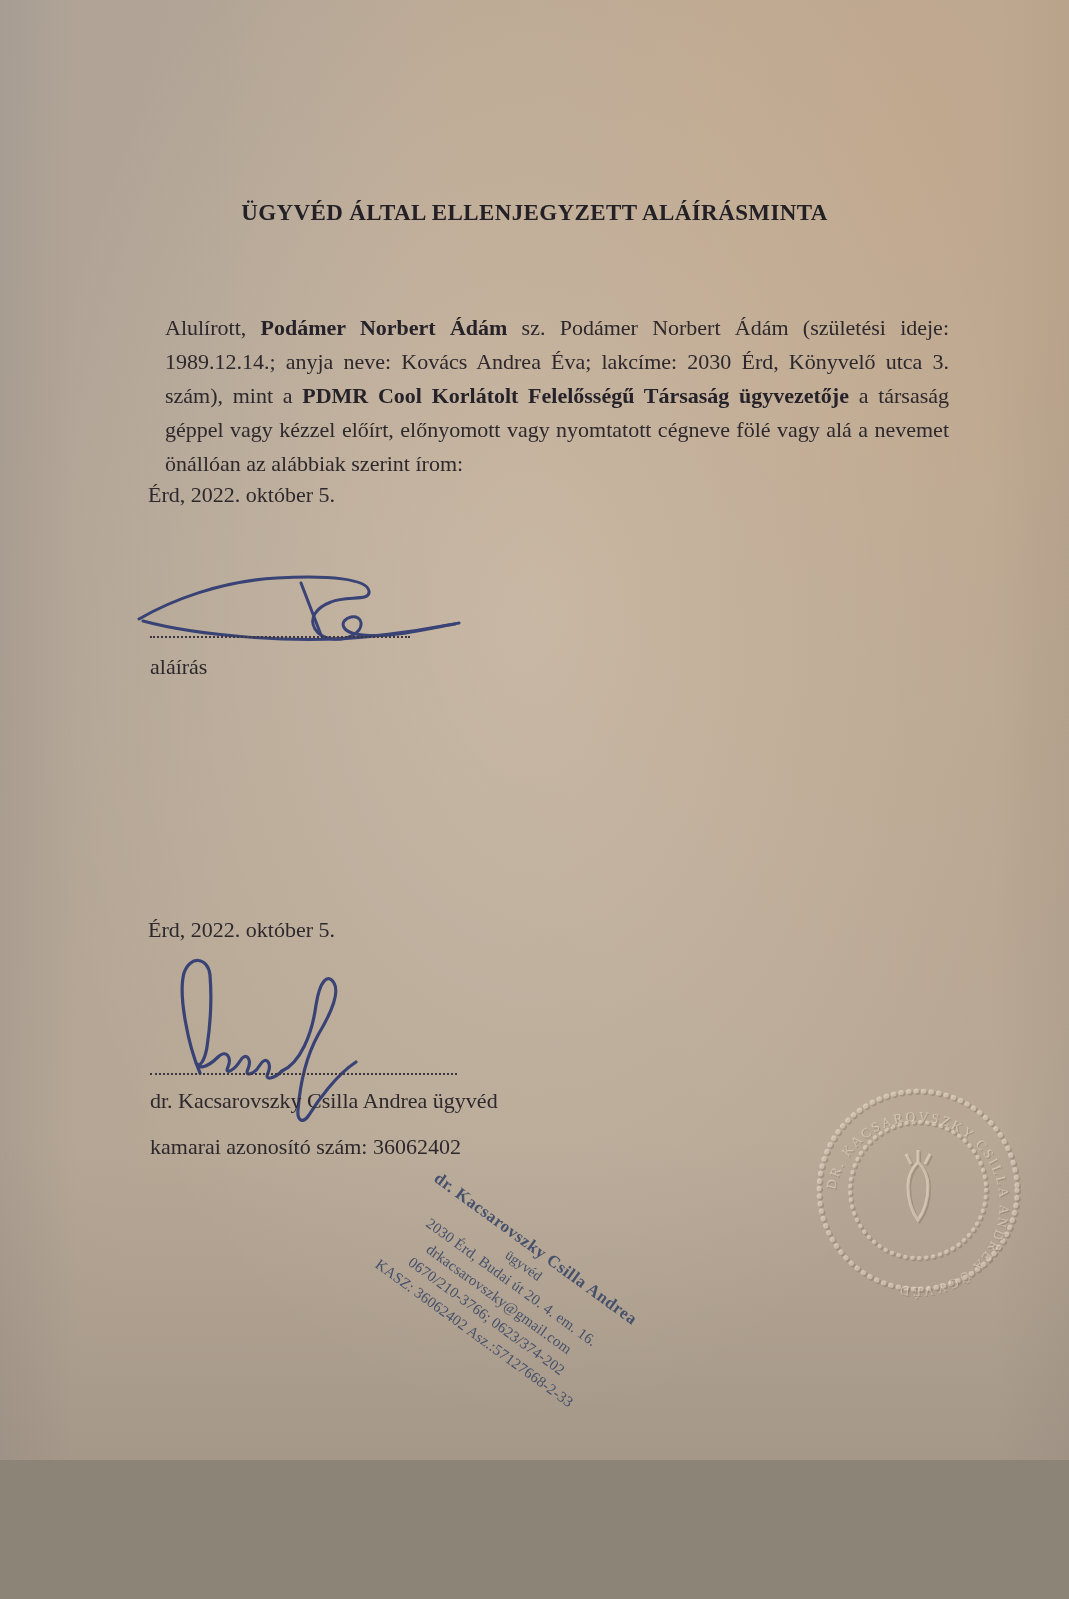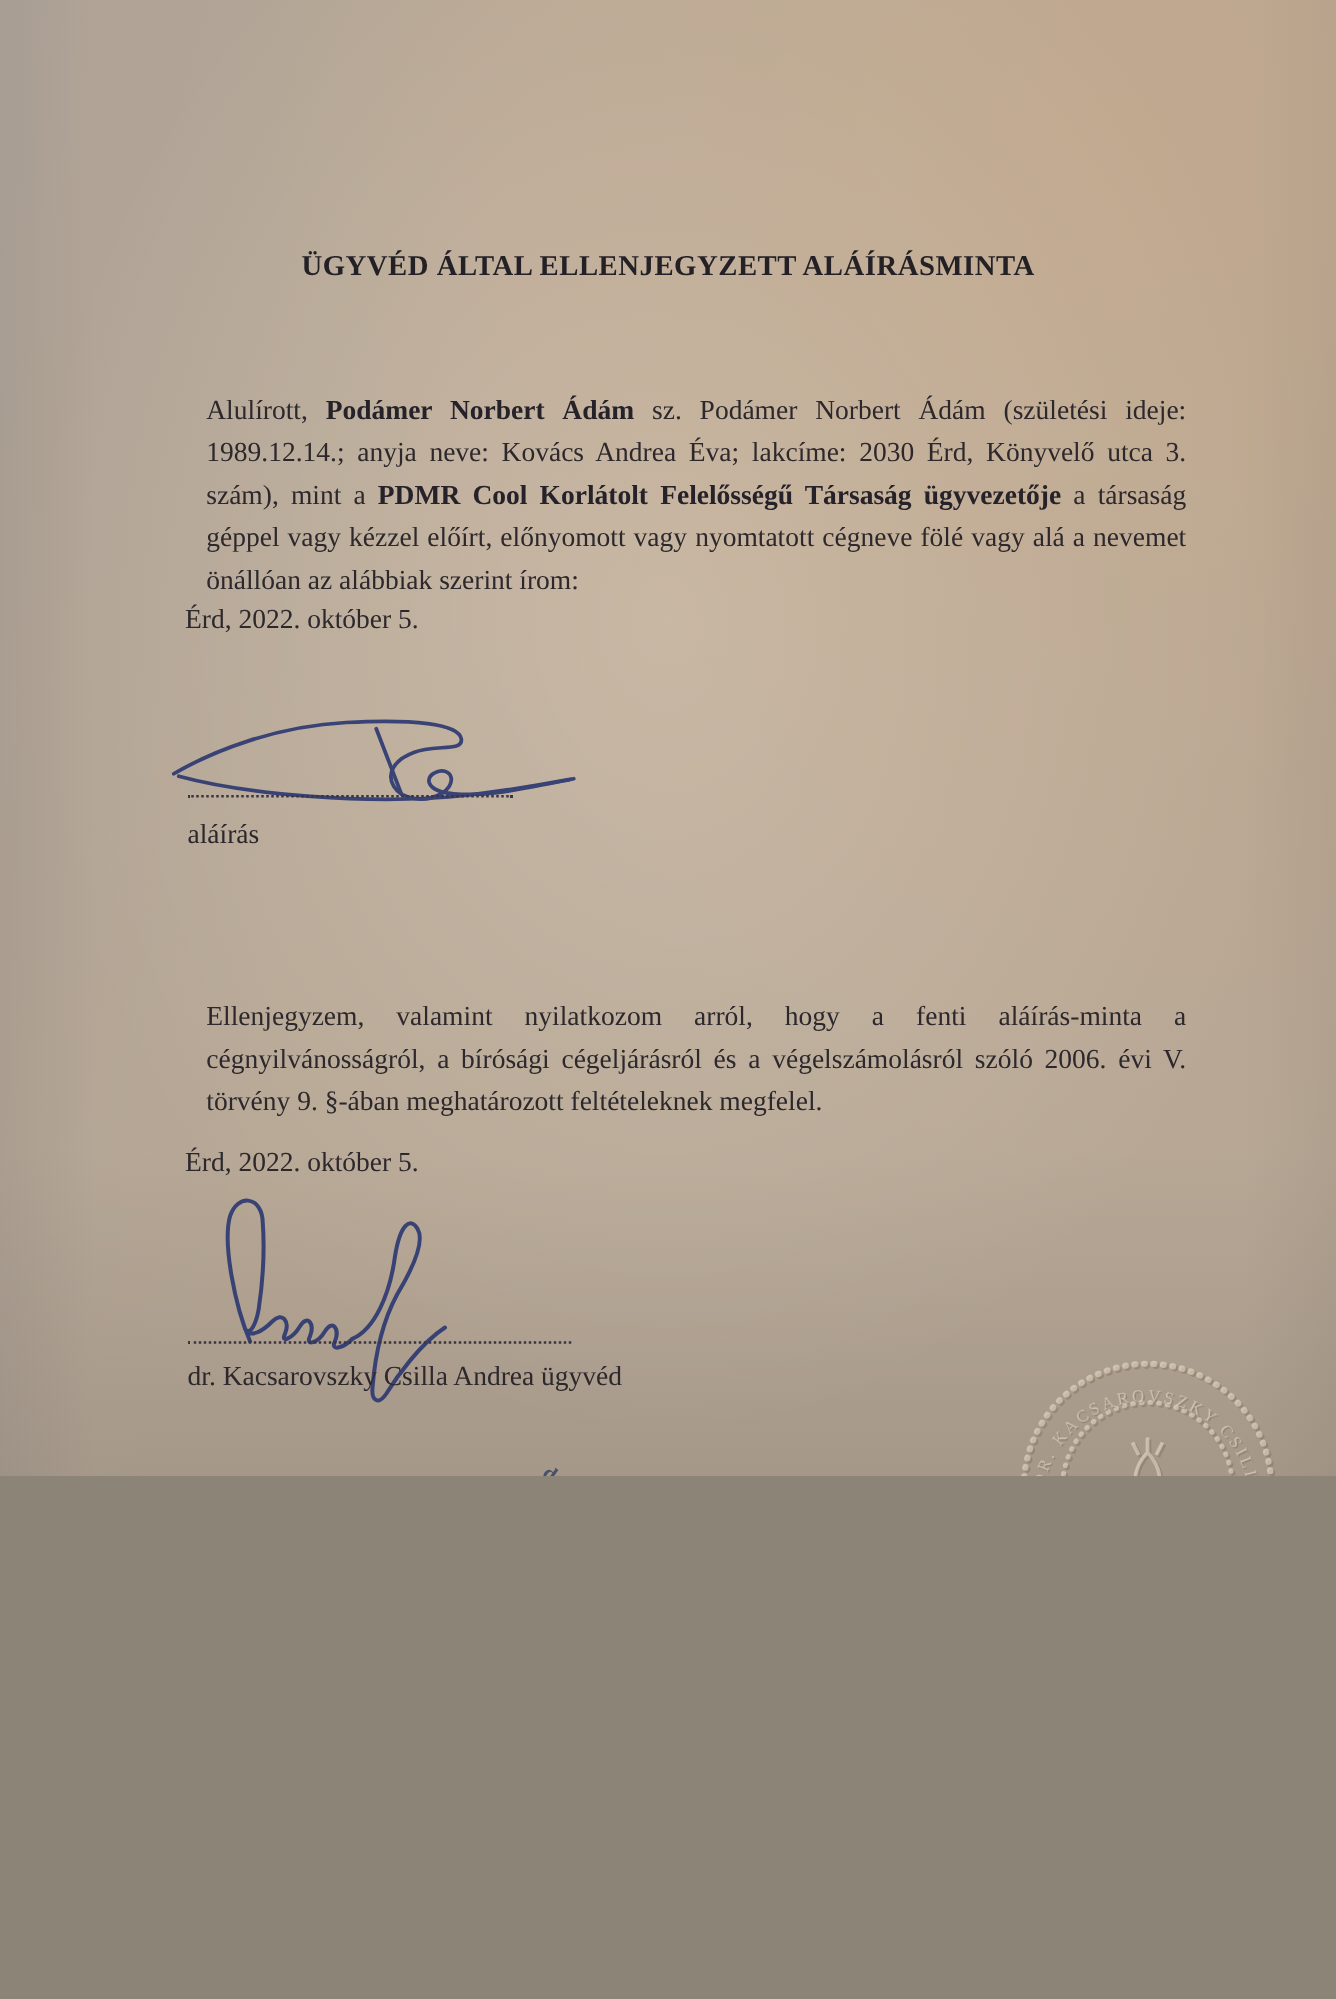--- a/index.html
+++ b/index.html
@@ -1,18 +1,18 @@
 <!DOCTYPE html>
 <html><head>
 <meta charset="utf-8">
 <style>
   html,body{margin:0;padding:0;background:#8d8478;}
   .photo{
     position:relative;
-    width:1069px;height:1181px;
+    width:1069px;height:1460px;
     margin:0 auto;
     overflow:hidden;
     font-family:"Liberation Serif", serif;
     background-color:#b7a795;
     background-image:
       radial-gradient(ellipse at 85% 10%, rgba(214,172,128,0.30), rgba(0,0,0,0) 55%),
       radial-gradient(ellipse at 50% 42%, rgba(255,246,231,0.22), rgba(0,0,0,0) 68%),
       linear-gradient(105deg, rgba(158,155,154,0.35) 0%, rgba(0,0,0,0) 32%),
       linear-gradient(to bottom, rgba(0,0,0,0) 78%, rgba(96,92,90,0.20) 100%),
       linear-gradient(to right, rgba(110,106,104,0.14), rgba(0,0,0,0) 7%, rgba(0,0,0,0) 93%, rgba(120,108,96,0.12));
@@ -84,32 +84,32 @@
   <svg class="abs sig-svg sig1" width="345" height="115" viewBox="0 0 345 115">
     <g fill="none" stroke="#2e3a72" stroke-width="3" stroke-linecap="round" stroke-linejoin="round" opacity="0.92">
       <path d="M18,66 C70,80 170,90 250,81 C292,76 318,71 334,68"></path>
       <path d="M14,64 C45,46 95,26 152,23 C205,20 242,24 244,36 C246,47 222,40 206,47 C190,53 184,64 190,74 C196,84 214,88 228,80 C240,73 238,60 226,62 C214,65 214,78 238,80 C268,83 300,74 330,69"></path>
       <path d="M176,28 C182,44 189,62 196,80"></path>
     </g>
   </svg>
   <div class="abs dotline dot1"></div>
   <div class="abs siglabel">aláírás</div>
 
-  <div class="abs para p2">Ellenjegyzem, valamint nyilatkozom arról, hogy a fenti aláírás-minta a cégnyilvánosságról, a bírósági cégeljárásról és a végelszámolásról szóló 2006. évi V. törvény 9. §-ában meghatározott feltételeknek megfelel.</div>
 
   <div class="abs dateline d2">Érd, 2022. október 5.</div>
 
   <svg class="abs sig-svg sig2" width="230" height="185" viewBox="0 0 230 185">
     <g fill="none" stroke="#2e3a72" stroke-width="3.2" stroke-linecap="round" stroke-linejoin="round" opacity="0.92">
       <path d="M50,128 C38,100 28,50 34,28 C40,10 58,12 60,30 C62,55 60,82 57,102 C55,114 50,124 46,118 C50,126 60,120 68,112 C76,104 82,112 78,122 C74,130 84,126 90,116 C96,106 102,114 98,124 C94,132 104,130 110,120 C116,110 122,118 118,128 C114,136 124,134 132,126"></path>
       <path d="M132,126 C150,118 162,90 166,60 C170,35 178,28 184,38 C190,48 180,70 168,90 C156,112 150,140 148,165 C147,176 153,179 159,170 C167,157 186,130 206,117"></path>
     </g>
   </svg>
   <div class="abs dotline dot2"></div>
   <div class="abs lawyer-name">dr. Kacsarovszky Csilla Andrea ügyvéd</div>
+  <div class="abs lawyer-id">kamarai azonosító szám: 36062402</div>
 
   <div class="abs stamp">
     <div class="s1">dr. Kacsarovszky Csilla Andrea</div>
     <div class="s2">ügyvéd</div>
     <div class="s3">2030 Érd, Budai út 20. 4. em. 16.</div>
     <div class="s4">drkacsarovszky@gmail.com</div>
     <div class="s5">0670/210-3766; 0623/374-202</div>
     <div class="s6">KASZ: 36062402 Asz.:57127668-2-33</div>
   </div>
 

